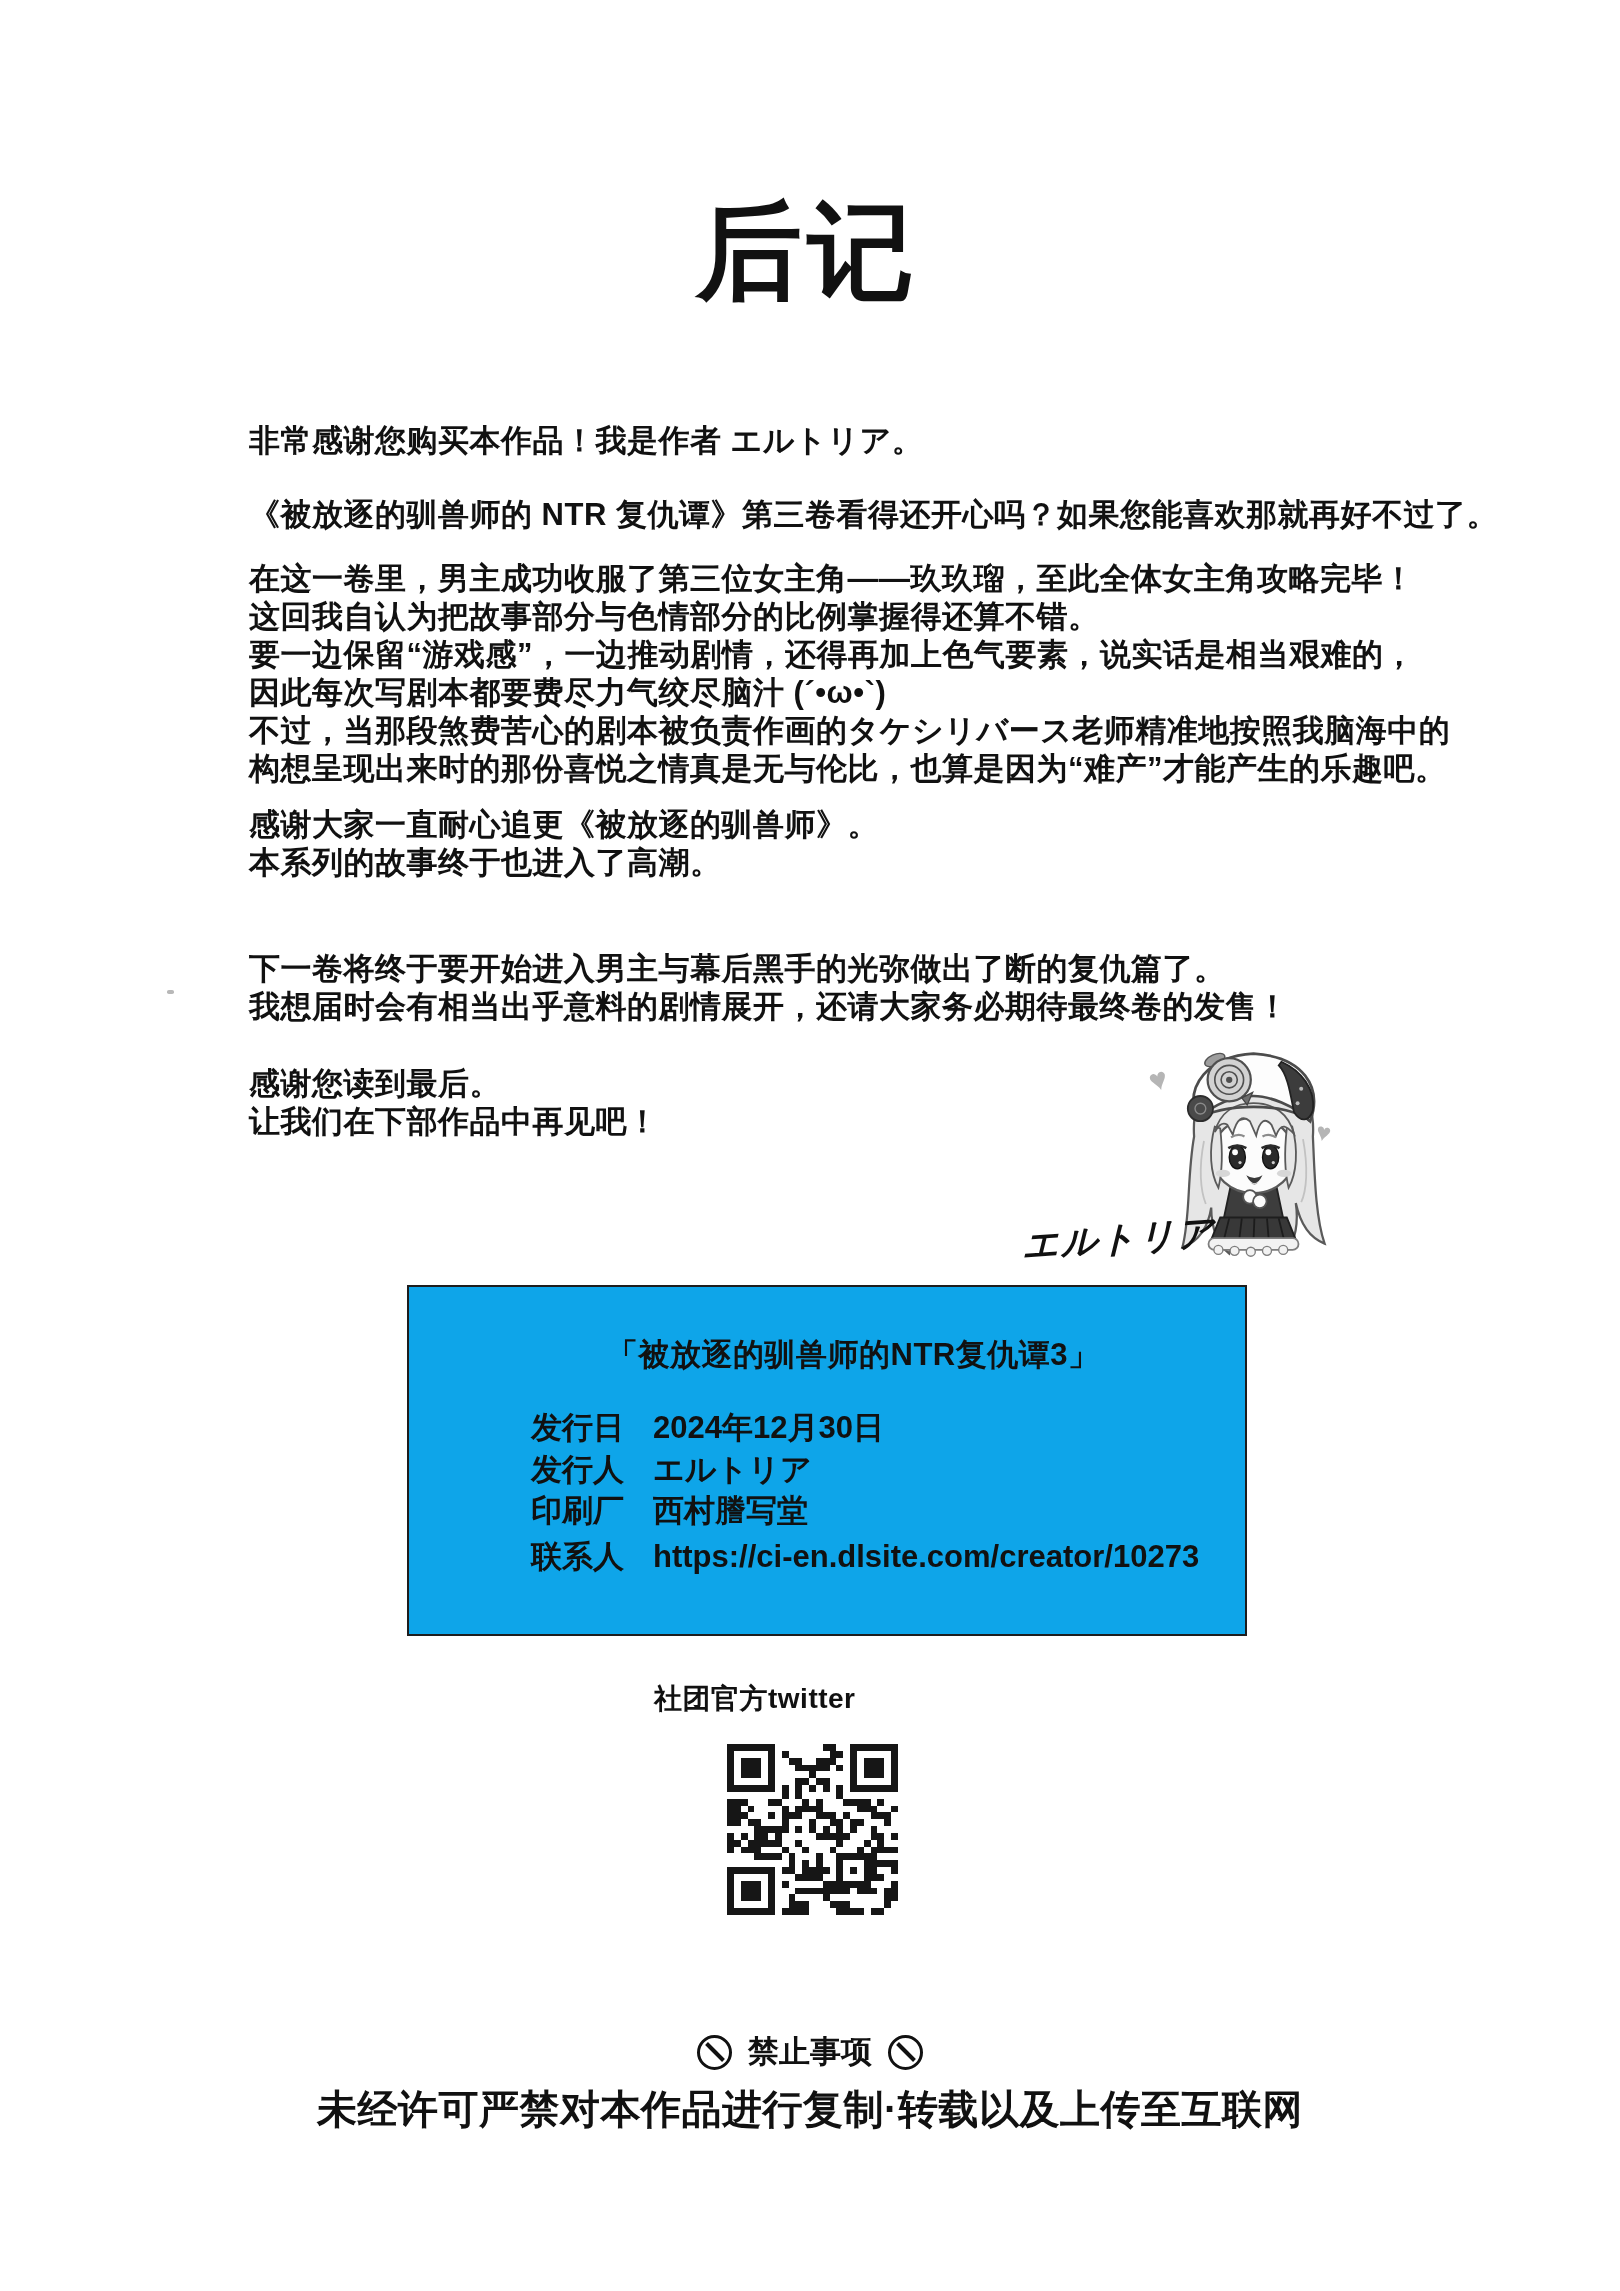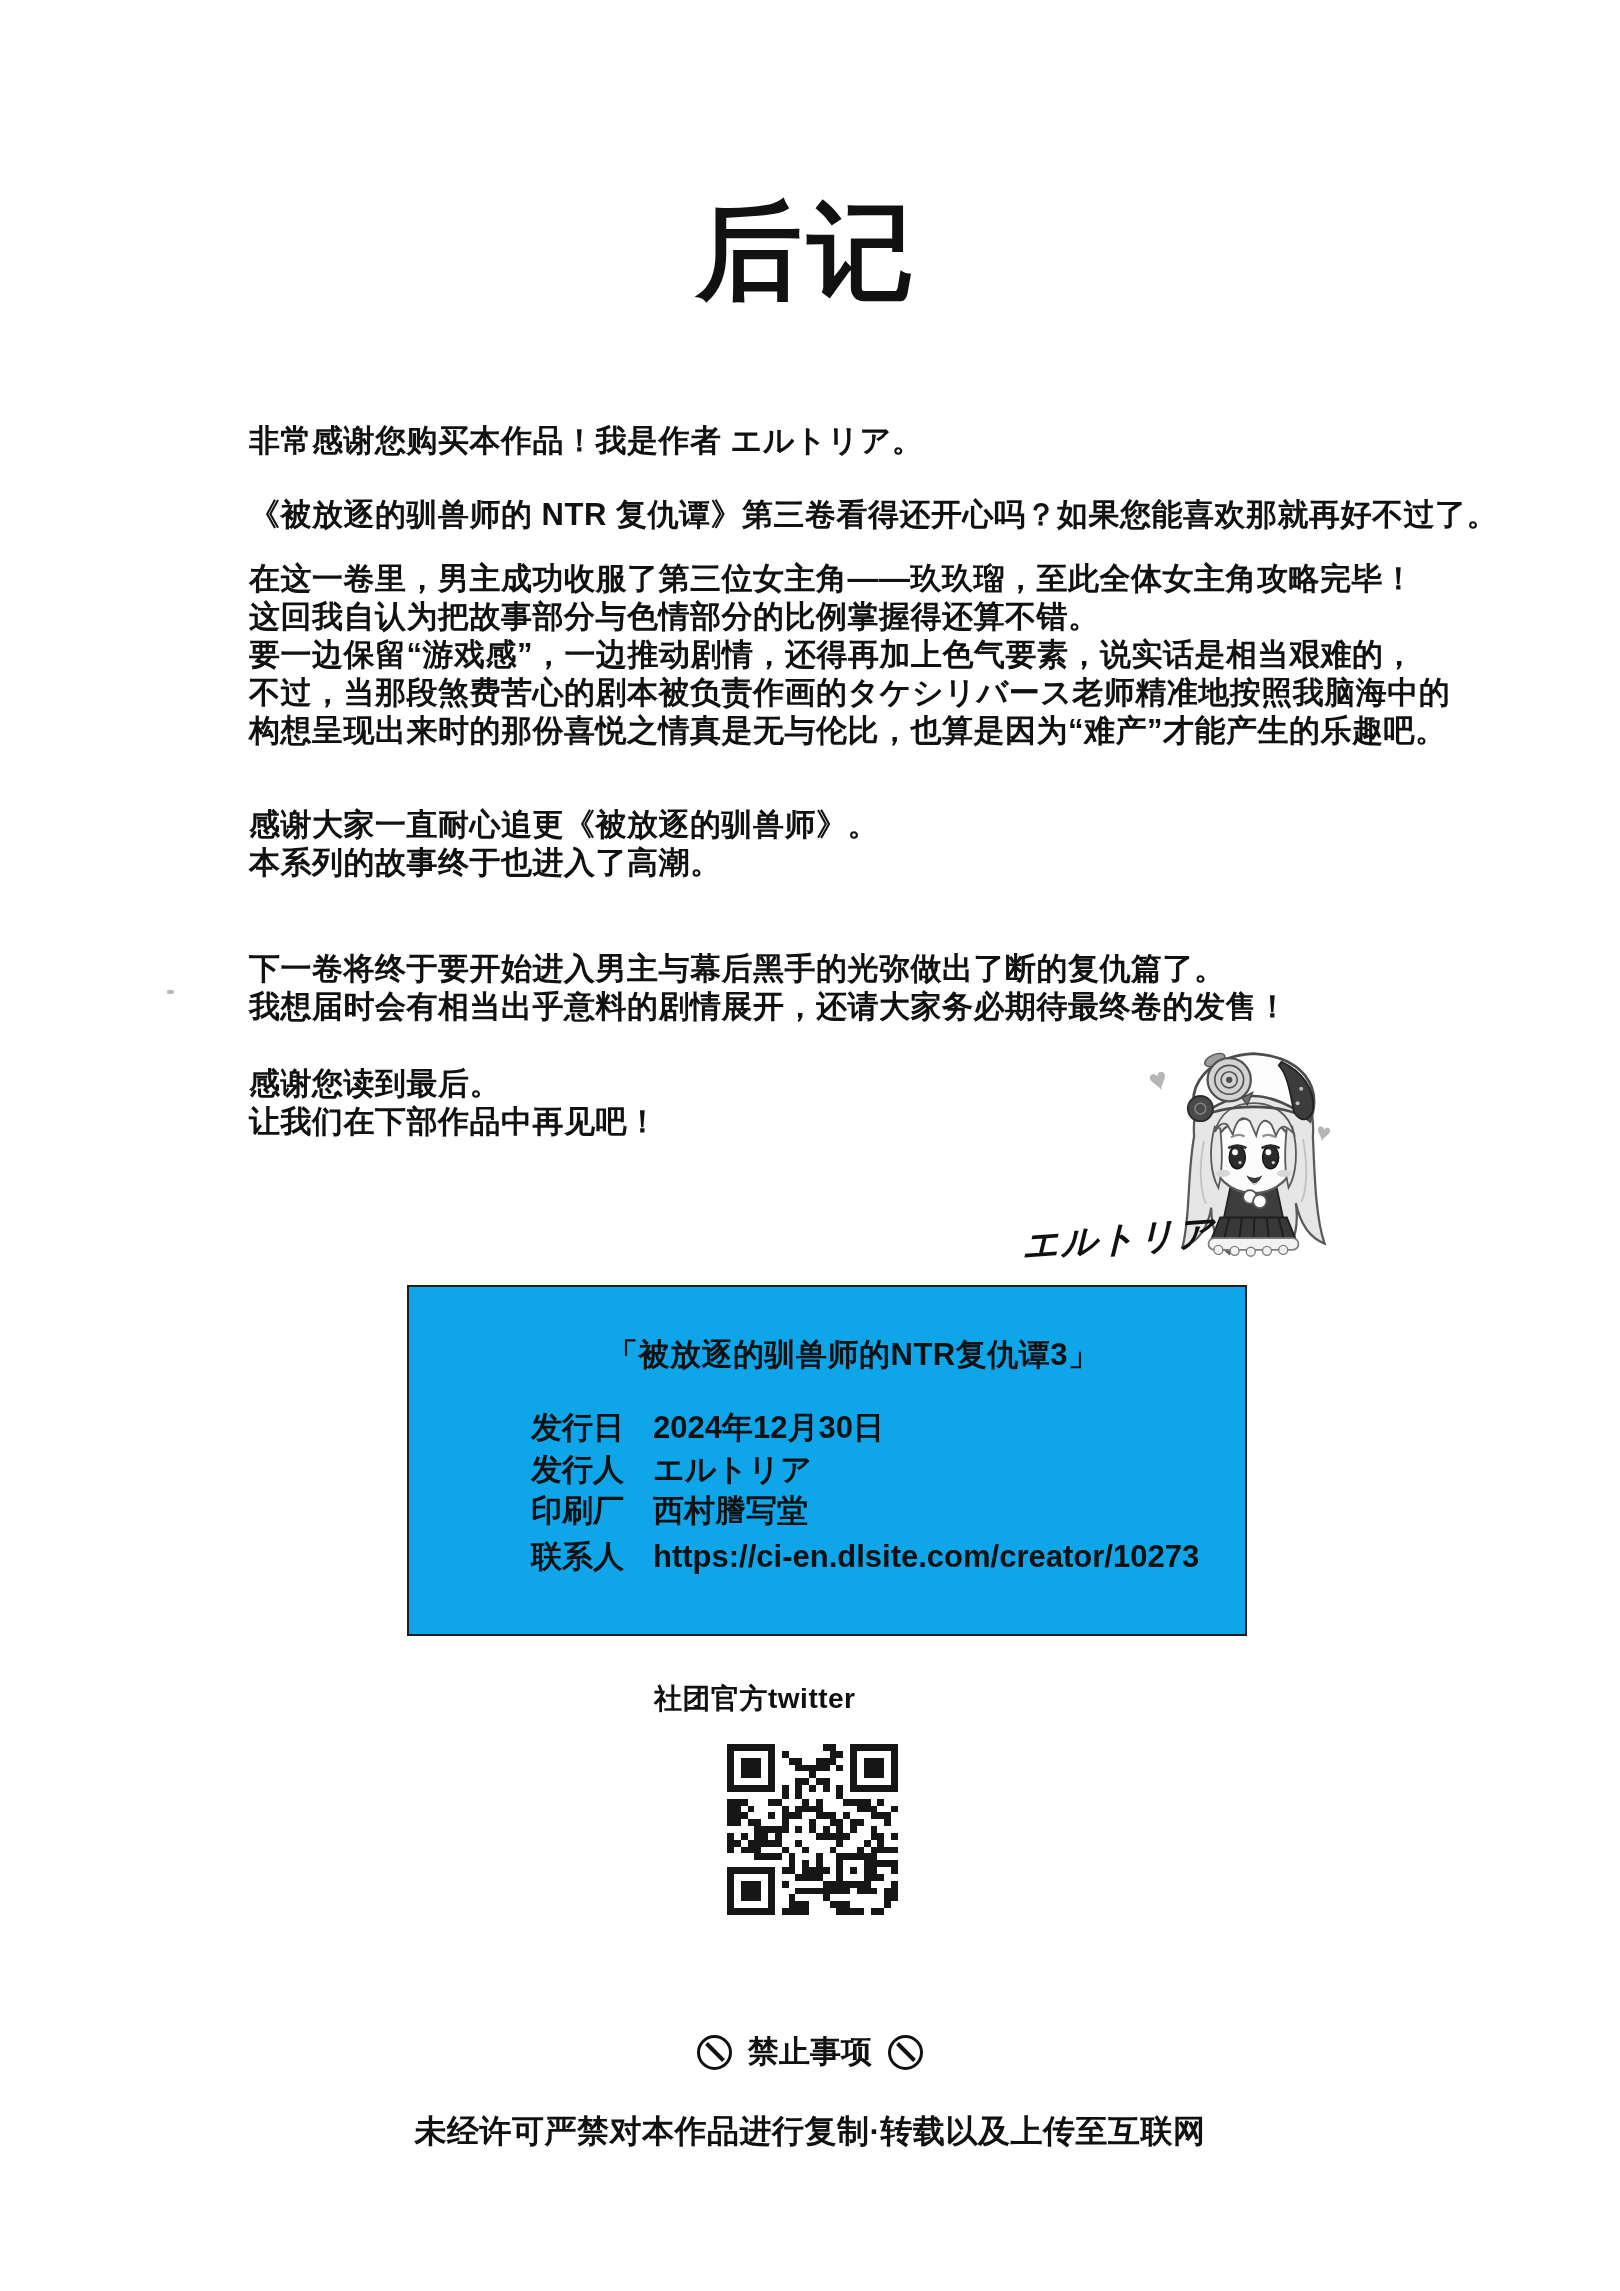--- a/index.html
+++ b/index.html
@@ -64,40 +64,41 @@
     display:flex;justify-content:center;align-items:center;gap:16px;
     font-size:31px;font-weight:700;
   }
   .nosign{position:relative;width:29px;height:29px;border:3.6px solid #111;border-radius:50%;display:inline-block;box-sizing:content-box;}
   .nosign::after{
     content:"";position:absolute;left:50%;top:50%;width:4px;height:24px;
     background:#111;transform:translate(-50%,-50%) rotate(-45deg);
   }
   .proh-text{
     position:absolute;left:0;top:2082px;width:1620px;text-align:center;
-    font-size:32px;font-weight:700;letter-spacing:0.5px;margin-top:28px;
+    font-size:40px;font-weight:700;letter-spacing:0.5px;
   }
 </style>
 </head>
 <body>
 
 <div class="page">
 
   <h1 class="title">后记</h1>
 
   <div class="para p0">
       <div>非常感谢您购买本作品！我是作者 エルトリア。</div>
     </div>
   <div class="para p1">
       <div>《被放逐的驯兽师的 NTR 复仇谭》第三卷看得还开心吗？如果您能喜欢那就再好不过了。</div>
     </div>
   <div class="para p2">
       <div>在这一卷里，男主成功收服了第三位女主角——玖玖瑠，至此全体女主角攻略完毕！</div>
       <div>这回我自认为把故事部分与色情部分的比例掌握得还算不错。</div>
       <div>要一边保留“游戏感”，一边推动剧情，还得再加上色气要素，说实话是相当艰难的，</div>
+      <div>因此每次写剧本都要费尽力气绞尽脑汁 (´•ω•`)</div>
       <div>不过，当那段煞费苦心的剧本被负责作画的タケシリバース老师精准地按照我脑海中的</div>
       <div>构想呈现出来时的那份喜悦之情真是无与伦比，也算是因为“难产”才能产生的乐趣吧。</div>
     </div>
   <div class="para p3">
       <div>感谢大家一直耐心追更《被放逐的驯兽师》。</div>
       <div>本系列的故事终于也进入了高潮。</div>
     </div>
   <div class="para p4">
       <div>下一卷将终于要开始进入男主与幕后黑手的光弥做出了断的复仇篇了。</div>
       <div>我想届时会有相当出乎意料的剧情展开，还请大家务必期待最终卷的发售！</div>

